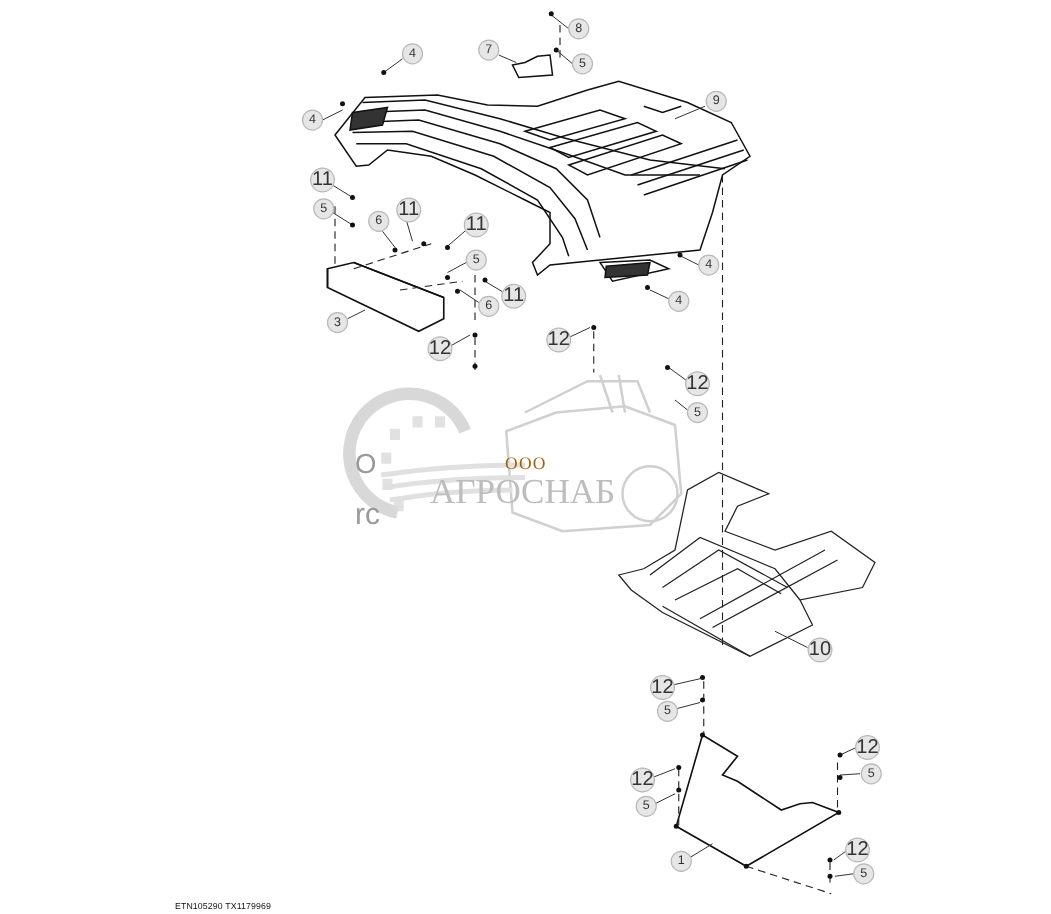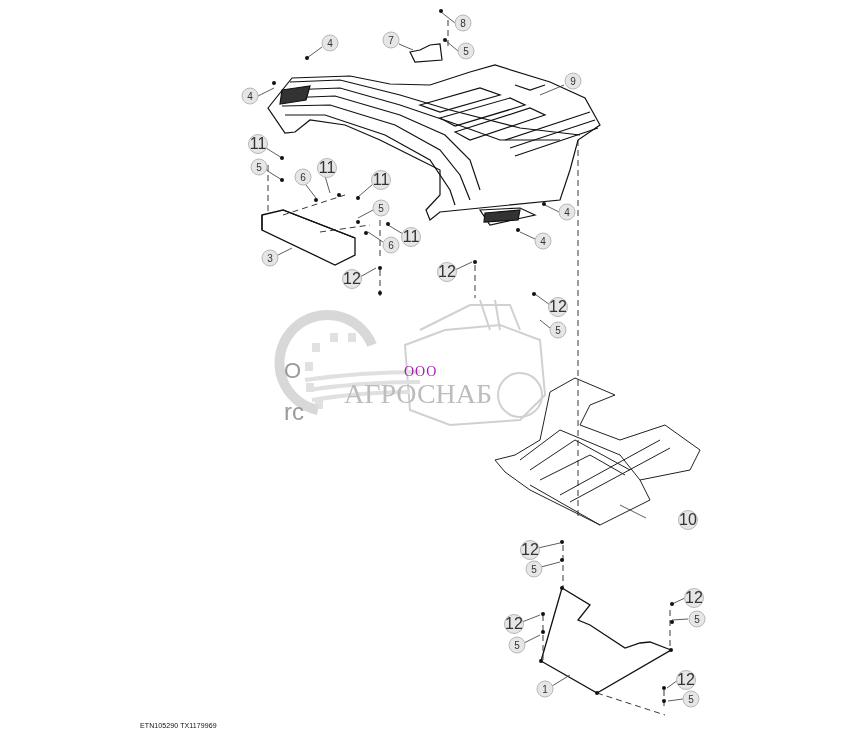--- a/index.html
+++ b/index.html
@@ -1,21 +1,21 @@
 <!DOCTYPE html>
 <html><head>
 <meta charset="utf-8">
 <style>
   html, body { margin:0; padding:0; background:#ffffff; }
   body { width:841px; height:731px; position:relative; overflow:hidden; font-family:"Liberation Sans", sans-serif; }
   #stage { position:absolute; left:0; top:0; width:841px; height:731px; }
   .callout { position:absolute; width:18px; height:18px; border-radius:50%; background:#e6e6e6; border:1px solid #b8b8b8; color:#333; font-size:16px; line-height:18px; text-align:center; transform:translate(-50%,-50%); }
   .callout.sm { width:15px; height:15px; line-height:15px; font-size:10px; }
   .footer { position:absolute; left:140px; top:722px; font-size:7px; color:#111; letter-spacing:0.1px; }
-  .wm-text { position:absolute; color:#a21caf; font-family:"Liberation Serif", serif; }
+  .wm-text { position:absolute; color:#a16207; font-family:"Liberation Serif", serif; }
   .wm-side { position:absolute; color:#9a9a9a; font-family:"Liberation Sans", sans-serif; }
 </style>
 </head>
 <body>
 
 <div id="stage">
 
   <svg width="841" height="731" viewBox="0 0 841 731" style="position:absolute;left:0;top:0">
 
     <g fill="none" stroke="#d4d4d4" stroke-width="10" opacity="0.9">
@@ -185,21 +185,21 @@
       <div class="callout sm" style="left: 381px; top: 208px;">5</div>
       <div class="callout sm" style="left: 567px; top: 212px;">4</div>
       <div class="callout" style="left: 411px; top: 237px;">11</div>
       <div class="callout sm" style="left: 391px; top: 245px;">6</div>
       <div class="callout sm" style="left: 543px; top: 241px;">4</div>
       <div class="callout sm" style="left: 270px; top: 258px;">3</div>
       <div class="callout" style="left: 447px; top: 272px;">12</div>
       <div class="callout" style="left: 352px; top: 279px;">12</div>
       <div class="callout" style="left: 558px; top: 307px;">12</div>
       <div class="callout sm" style="left: 558px; top: 330px;">5</div>
-      <div class="callout" style="left: 656px; top: 520px; margin-left: 32px;">10</div>
+      <div class="callout" style="left: 656px; top: 520px;">10</div>
       <div class="callout" style="left: 530px; top: 550px;">12</div>
       <div class="callout sm" style="left: 534px; top: 569px;">5</div>
       <div class="callout" style="left: 694px; top: 598px;">12</div>
       <div class="callout" style="left: 514px; top: 624px;">12</div>
       <div class="callout sm" style="left: 697px; top: 619px;">5</div>
       <div class="callout sm" style="left: 517px; top: 645px;">5</div>
       <div class="callout sm" style="left: 545px; top: 689px;">1</div>
       <div class="callout" style="left: 686px; top: 680px;">12</div>
       <div class="callout sm" style="left: 691px; top: 699px;">5</div>
     </div>

